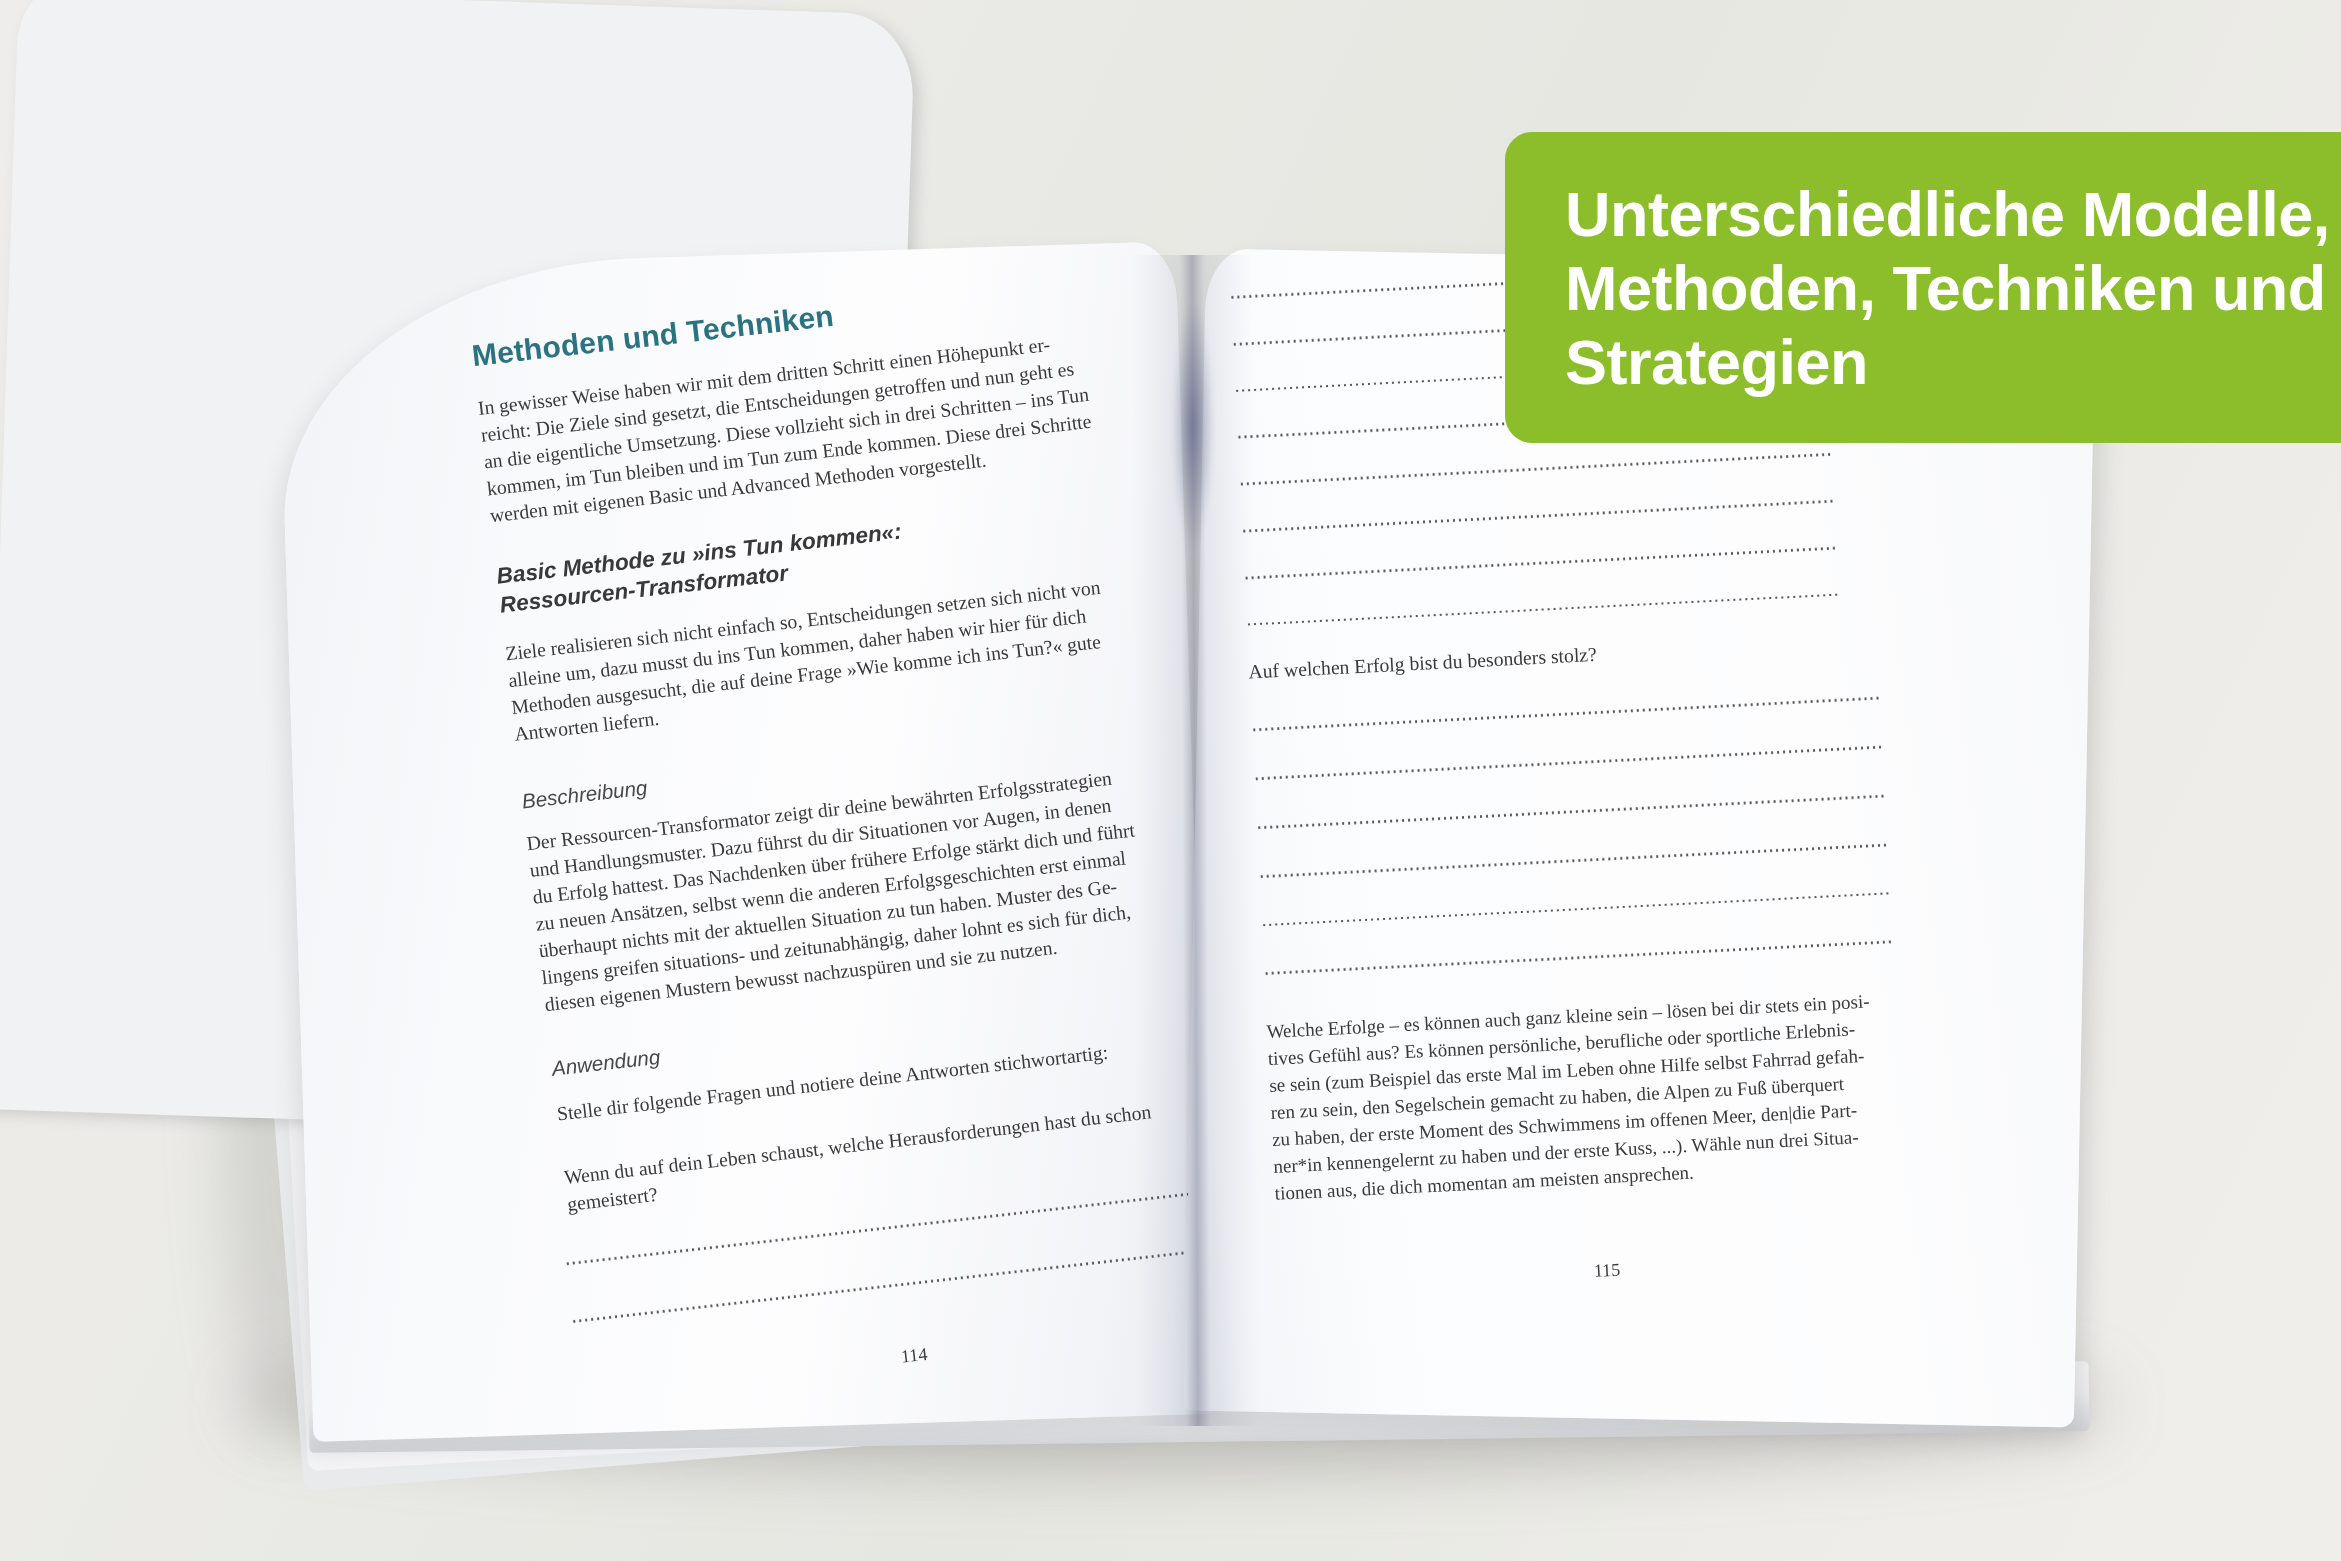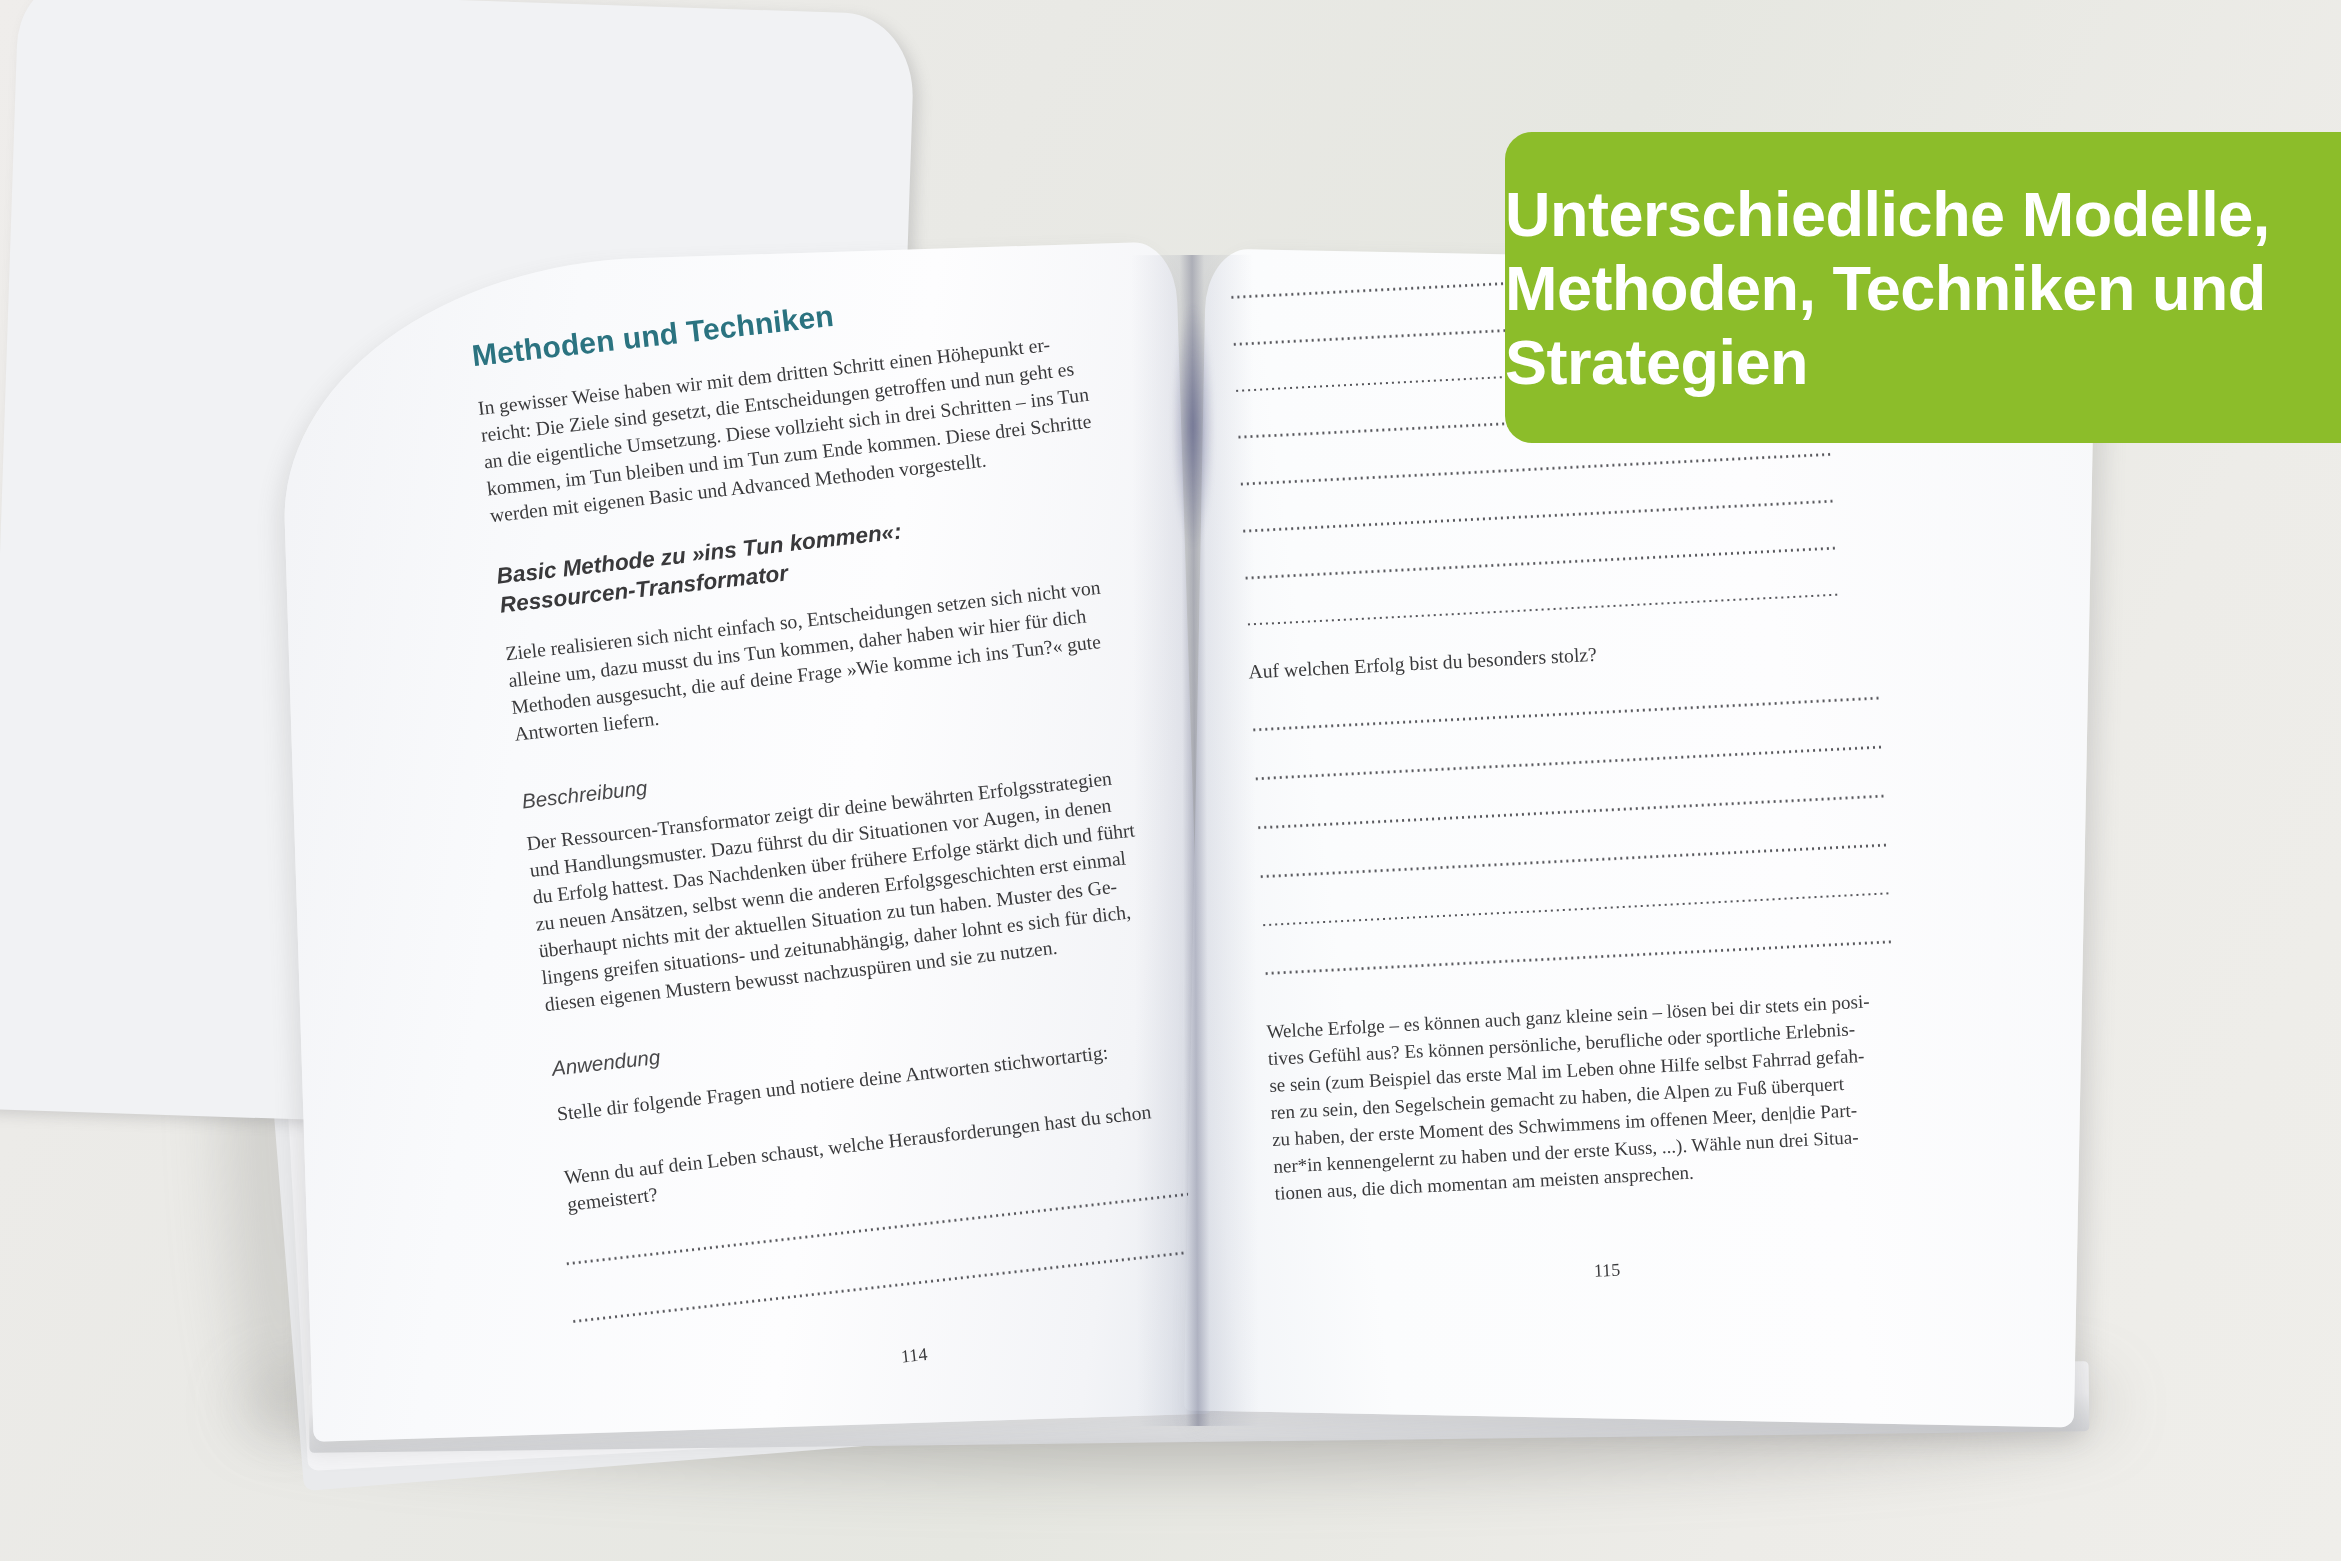--- a/index.html
+++ b/index.html
@@ -103,21 +103,21 @@
   .pagenum-right{margin-top:70px;}
   
   .banner{
     position:absolute;left:1505px;top:132px;width:862px;height:311px;
     background:#8cbd2a;border-radius:27px;z-index:20;
     display:flex;align-items:center;
   }
   .banner-title{
     font-family:"Liberation Sans","DejaVu Sans",sans-serif;
     font-weight:bold;font-size:63px;line-height:74px;color:#ffffff;
-    white-space:pre-line;letter-spacing:-0.5px;
+    padding-left:60px;white-space:pre-line;letter-spacing:-0.5px;
   }
 </style>
 </head>
 <body>
 
 <div class="photo">
 
   <div class="book-shadow"></div>
   <div class="book-shadow-left"></div>
 

